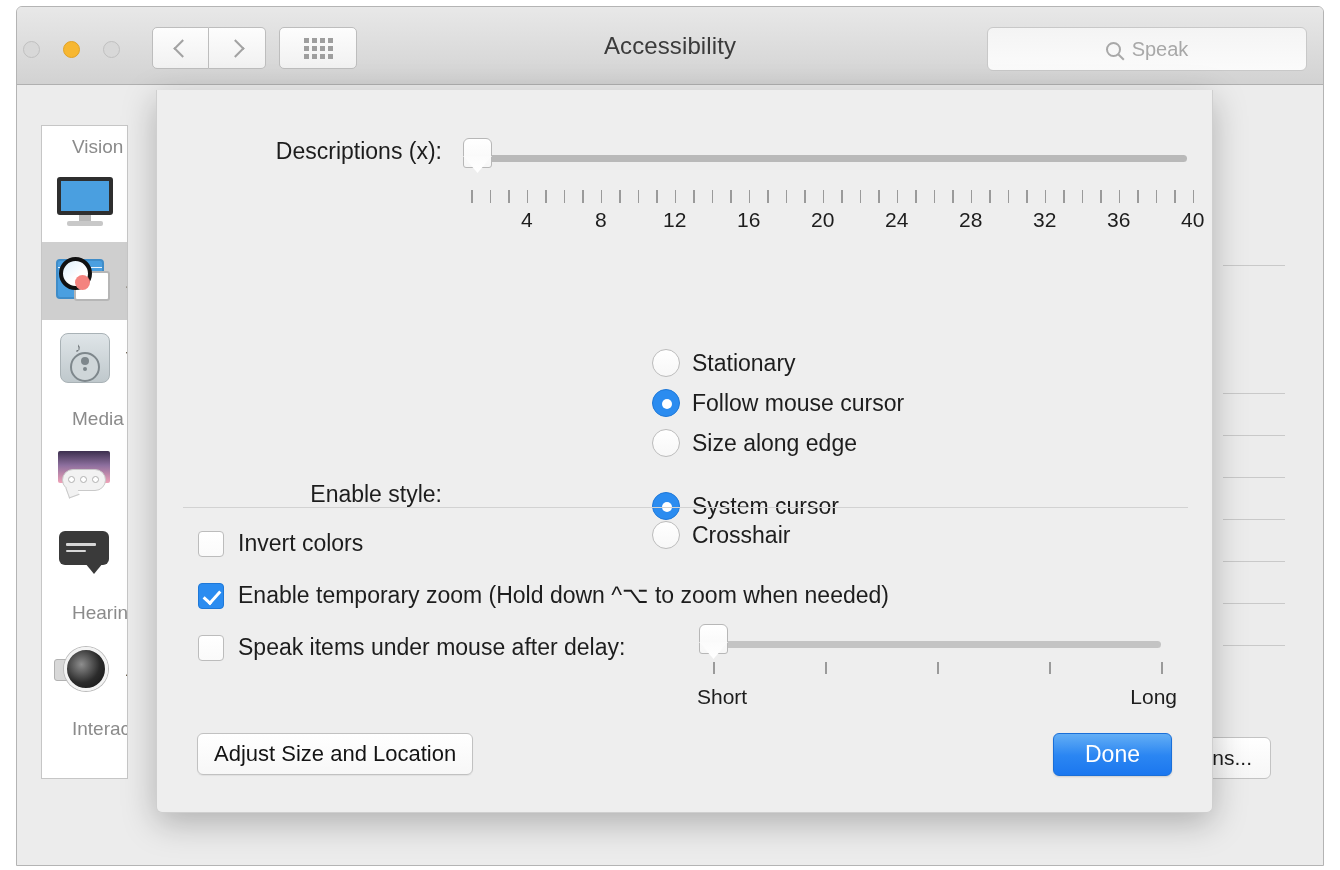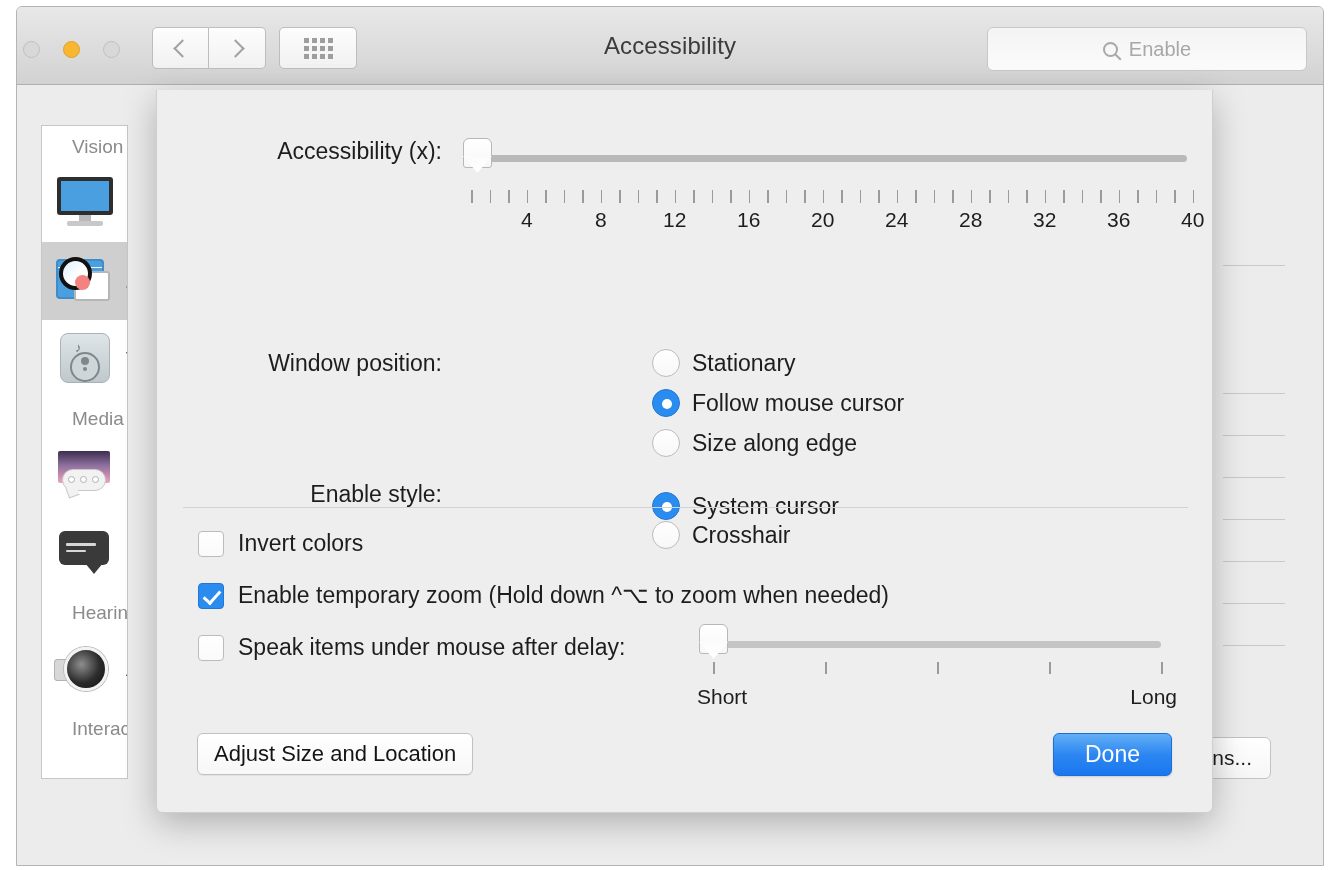--- a/index.html
+++ b/index.html
@@ -276,21 +276,21 @@
             <i></i>
             <i></i>
         </span>
       </div>
 
       <div class="wintitle">Accessibility</div>
 
       <div class="searchfield">
         <span class="searchinner">
           <span class="mag-glass"></span>
-          <span class="searchplaceholder">Enable</span>
+          <span class="searchplaceholder">Speak</span>
         </span>
       </div>
     </div>
 
     <div class="content">
 
       <div class="sidebar">
         <div class="sb-group">Vision</div>
 
         <div class="sb-row">
@@ -372,21 +372,21 @@
         <div class="pane-rule" style="top:520px; width:62px;"></div>
 
         <div class="ghost-btn">Options...</div>
       </div>
 
     </div>
 
     <div class="sheet">
 
       <div class="row mag-label">
-        <span class="fieldlabel">Accessibility (x):</span>
+        <span class="fieldlabel">Descriptions (x):</span>
       </div>
 
       <div class="slider-track">
         <span class="slider-thumb"></span>
       </div>
       <div class="ticks" id="mag-ticks">
           <i style="left: 9.25px;"></i>
           <i style="left: 27.75px;"></i>
           <i style="left: 46.25px;"></i>
           <i style="left: 64.75px;"></i>
@@ -433,23 +433,20 @@
           <span style="left: 212.75px;">12</span>
           <span style="left: 286.75px;">16</span>
           <span style="left: 360.75px;">20</span>
           <span style="left: 434.75px;">24</span>
           <span style="left: 508.75px;">28</span>
           <span style="left: 582.75px;">32</span>
           <span style="left: 656.75px;">36</span>
           <span style="left: 730.75px;">40</span>
         </div>
 
-      <div class="row" style="left:70px; top:260px; width:215px; justify-content:flex-end;">
-        <span class="fieldlabel">Window position:</span>
-      </div>
 
       <div class="row radio-row" style="left:495px; top:259px;">
         <span class="radio-outer"></span>
         <span class="radio-label">Stationary</span>
       </div>
       <div class="row radio-row" style="left:495px; top:299px;">
         <span class="radio-outer on"></span>
         <span class="radio-label">Follow mouse cursor</span>
       </div>
       <div class="row radio-row" style="left:495px; top:339px;">

